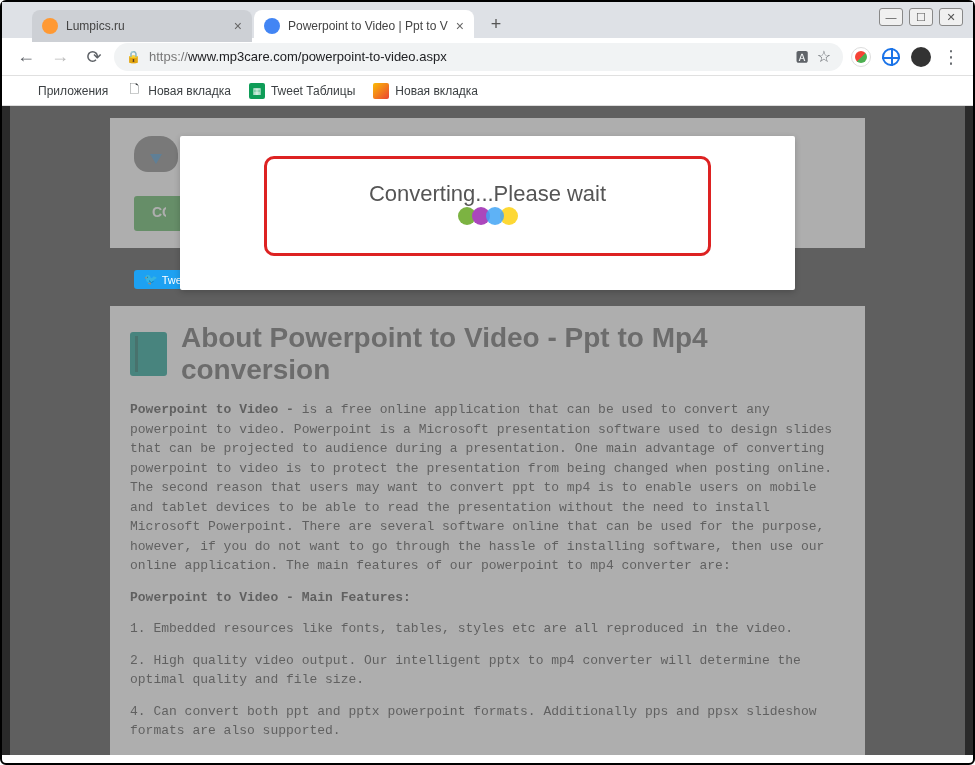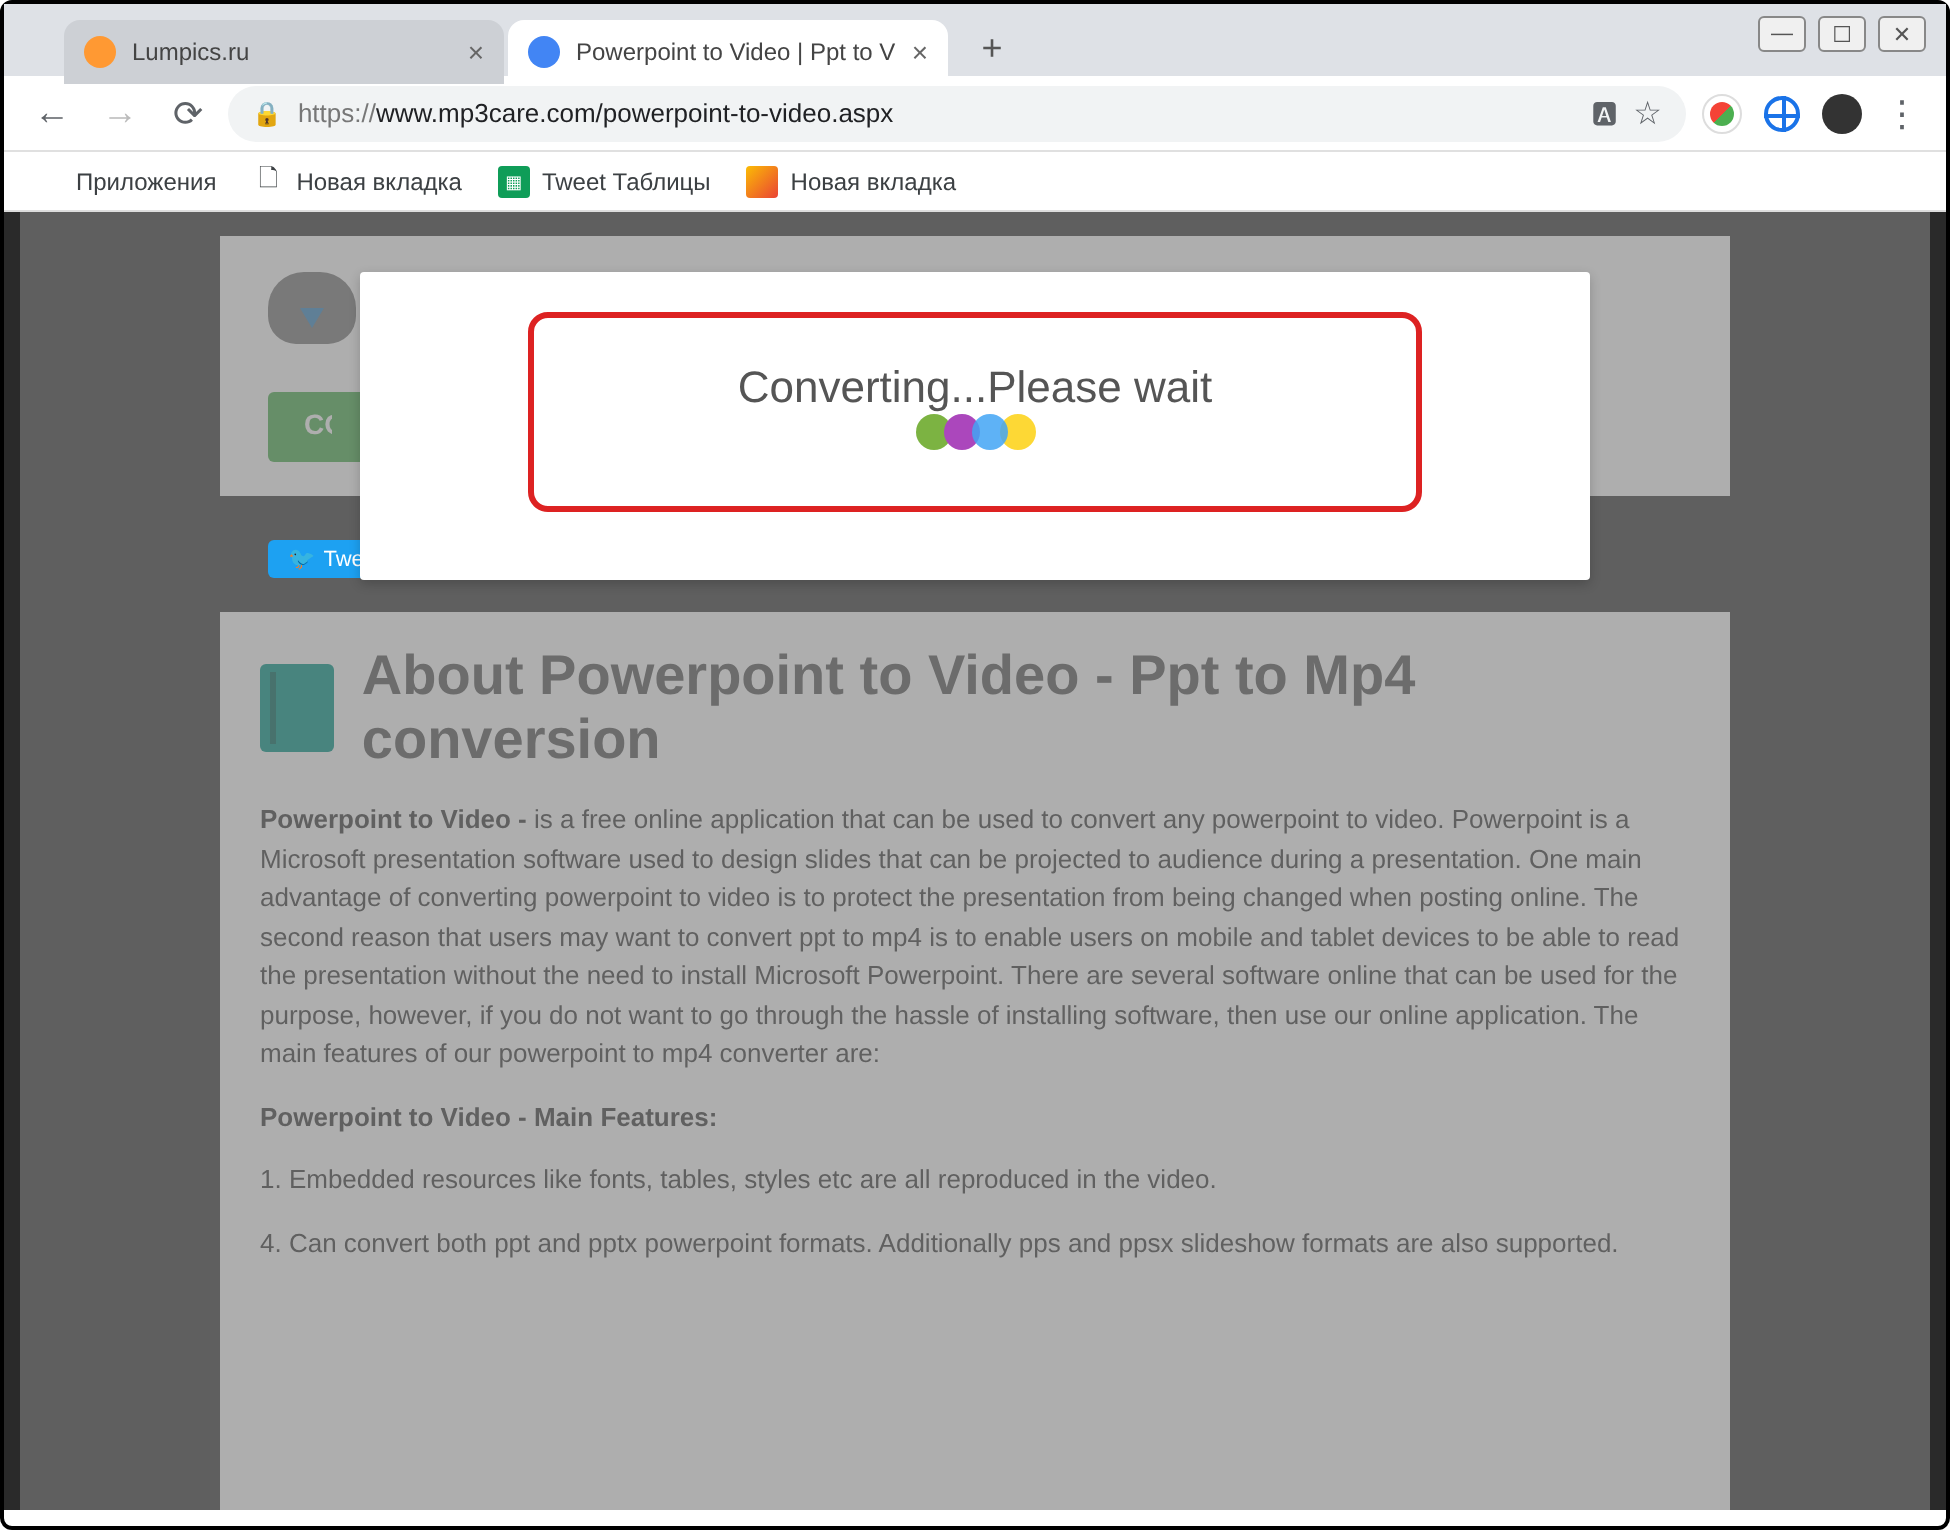--- a/index.html
+++ b/index.html
@@ -49,21 +49,21 @@
 .tweet-btn { background: #1da1f2; color:#fff; font-size:11px; padding:3px 10px; border-radius:3px; display:flex; align-items:center; gap:4px; }
 .like-btn { background: #4267b2; color:#fff; font-size:11px; padding:3px 8px; border-radius:3px; display:flex; align-items:center; gap:3px; }
 
 .about-panel { position: absolute; top: 200px; left: 100px; right: 100px; bottom: 0; background: #fff; padding: 16px 20px; }
 .about-header { display: flex; align-items: center; gap: 14px; margin-bottom: 14px; }
 .book-icon { width: 38px; height: 44px; background: #009688; border-radius: 3px; position: relative; }
 .book-icon::before { content:""; position:absolute; top:4px; bottom:4px; left:5px; width:3px; background:#00695c; }
 .about-title { font-size: 28px; font-weight: bold; color: #5a5a5a; }
 .about-body { font-size: 13px; color: #3c3c3c; line-height: 1.5; }
 .about-body b { font-weight: bold; }
-.about-body p { margin-bottom: 12px; }
+.about-body p { margin-bottom: 12px; font-family: Liberation Mono, monospace; }
 
 
 .modal { position: absolute; top: 30px; left: 170px; right: 170px; background: #fff; padding: 20px 24px 34px; border-radius: 2px; box-shadow: 0 2px 6px rgba(0,0,0,0.2); }
 .modal-title { font-size: 15px; font-weight: bold; color: #333; margin-bottom: 26px; }
 .status-box { border: 3px solid #d22; border-radius: 10px; padding: 22px 20px 28px; text-align: center; position: relative; margin: 0 60px; }
 .status-text { font-size: 22px; color: #555; }
 .dots { display: flex; justify-content: center; gap: -2px; }
 .dot { width: 18px; height: 18px; border-radius: 50%; margin: 0 -2px; }
 .dot.g { background: #7cb342; }
 .dot.p { background: #ab47bc; }
@@ -160,20 +160,21 @@
 
       <div class="about-panel">
         <div class="about-header">
           <div class="book-icon"></div>
           <div class="about-title">About Powerpoint to Video - Ppt to Mp4 conversion</div>
         </div>
         <div class="about-body">
           <p><b>Powerpoint to Video -</b><span> is a free online application that can be used to convert any powerpoint to video. Powerpoint is a Microsoft presentation software used to design slides that can be projected to audience during a presentation. One main advantage of converting powerpoint to video is to protect the presentation from being changed when posting online. The second reason that users may want to convert ppt to mp4 is to enable users on mobile and tablet devices to be able to read the presentation without the need to install Microsoft Powerpoint. There are several software online that can be used for the purpose, however, if you do not want to go through the hassle of installing software, then use our online application. The main features of our powerpoint to mp4 converter are:</span></p>
           <p><b>Powerpoint to Video - Main Features:</b></p>
           <p>1. Embedded resources like fonts, tables, styles etc are all reproduced in the video.</p>
+          <p>2. High quality video output. Our intelligent pptx to mp4 converter will determine the optimal quality and file size.</p>
           <p>4. Can convert both ppt and pptx powerpoint formats. Additionally pps and ppsx slideshow formats are also supported.</p>
         </div>
       </div>
 
       <div class="dimmer"></div>
 
       <div class="social">
         <div class="tweet-btn">
             <span>🐦</span>
             <span>Tweet</span>

